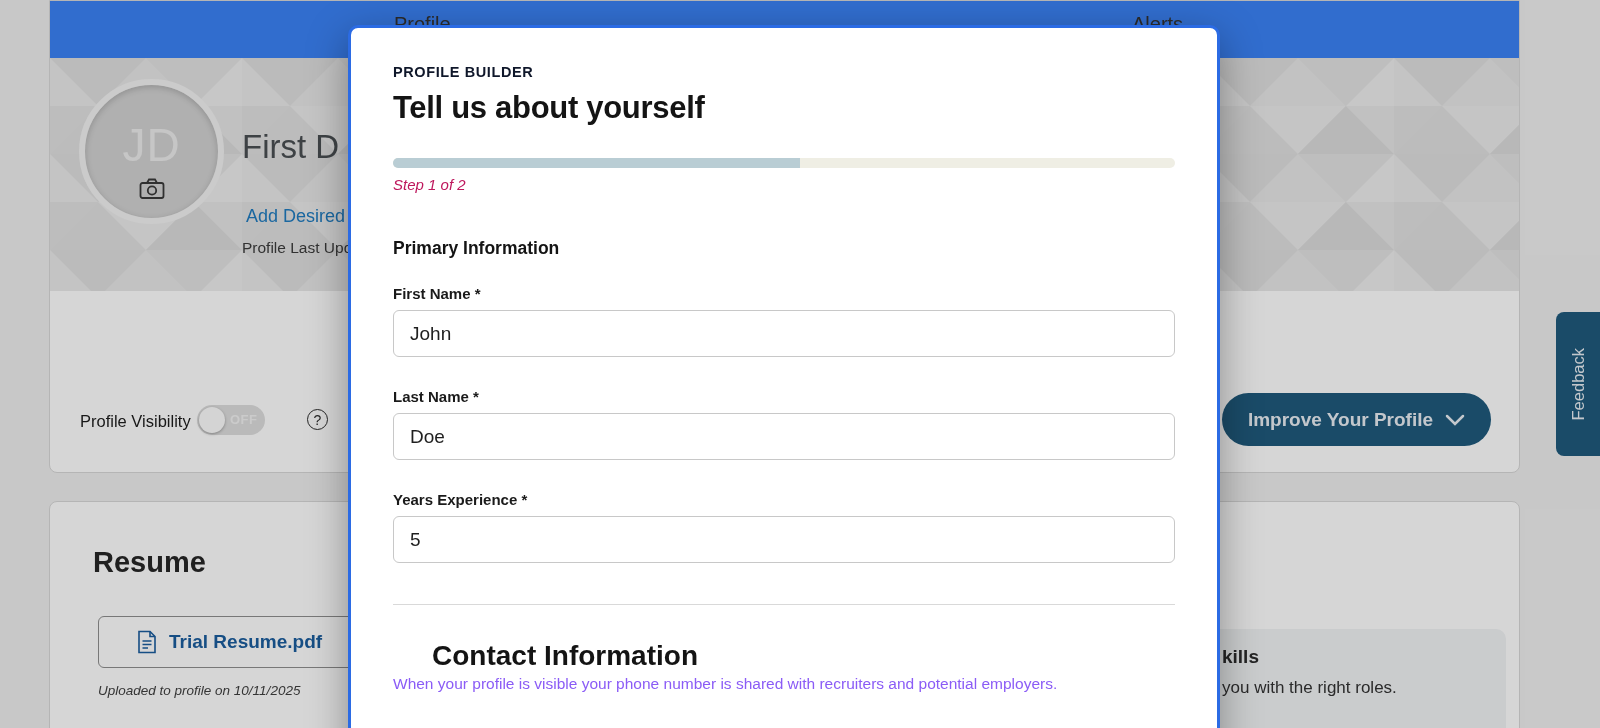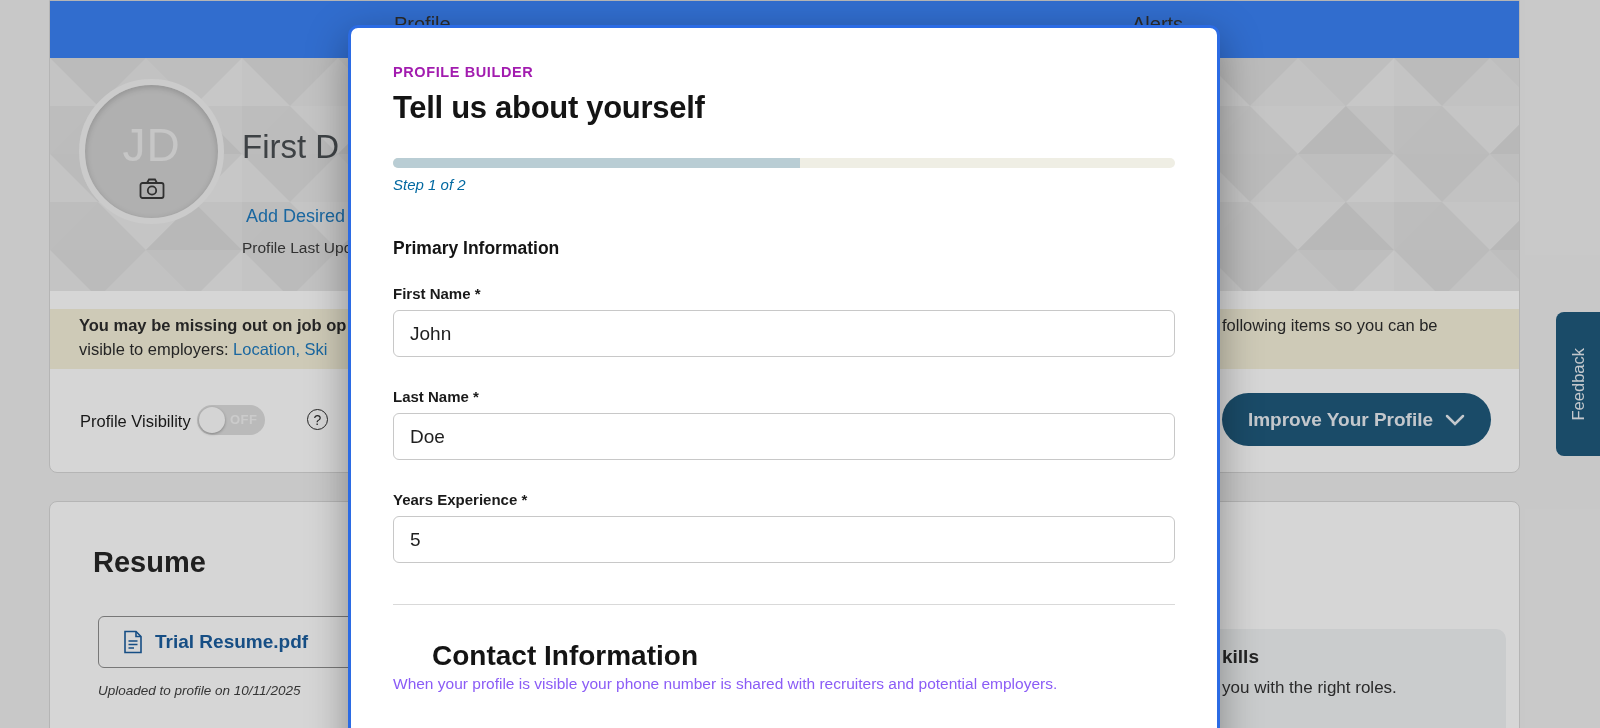--- a/index.html
+++ b/index.html
@@ -42,43 +42,43 @@
   .toggle-text { position:absolute; top:7px; left:33px; font-size:13px; font-weight:bold; color:#f2f2f2; letter-spacing:.5px; }
   .help-icon { position:absolute; top:40px; left:257px; width:21px; height:21px; border:1.5px solid #2d2d2d; border-radius:50%;
                font-size:14px; color:#2d2d2d; display:flex; align-items:center; justify-content:center; cursor:pointer; }
 
   .improve-btn { position:absolute; top:24px; left:1172px; width:269px; height:53px; border-radius:27px; border:none;
                  background:#1f5a7d; color:#e9eef3; font-family:"Liberation Sans",sans-serif; font-size:19px; font-weight:bold;
                  display:flex; align-items:center; justify-content:center; gap:12px; cursor:pointer; }
 
   .resume-title { position:absolute; top:44px; left:43px; font-size:29px; font-weight:bold; color:#272727; }
   .file-chip { position:absolute; top:114px; left:48px; width:420px; height:52px; background:#fff; border:1px solid #8f8f8f;
-               border-radius:6px; display:flex; align-items:center; gap:12px; padding-left:24px; cursor:pointer; }
+               border-radius:6px; display:flex; align-items:center; gap:12px; padding-left:38px; cursor:pointer; }
   .file-chip span { font-size:19px; font-weight:bold; color:#1b5d9e; }
   .upload-note { position:absolute; top:181px; left:48px; font-style:italic; font-size:13.5px; color:#3f3f3f; }
 
   .skills-card { position:absolute; top:127px; left:1060px; width:396px; height:290px; background:#f1f3f5; border-radius:10px; }
   .skills-title { position:absolute; top:17px; left:112px; font-size:19px; font-weight:bold; color:#2b2b2b; }
   .skills-body  { position:absolute; top:49px; left:112px; font-size:17px; color:#333; }
 
   .feedback-tab { position:absolute; top:312px; right:0; width:44px; height:144px; background:#1f5a7d; border-radius:8px 0 0 8px;
                   display:flex; align-items:center; justify-content:center; cursor:pointer; }
   .feedback-tab span { writing-mode:vertical-rl; transform:rotate(180deg); color:#e9eef3; font-size:16.5px; }
 
   
   .dim { position:absolute; inset:0; background:rgba(0,0,0,0.16); z-index:50; }
 
   
   .modal { position:absolute; z-index:100; top:25px; left:348px; width:872px; height:740px; background:#fff;
            border:3px solid #2b6be4; border-radius:10px; box-shadow:0 12px 40px rgba(0,0,0,.35); }
-  .m-eyebrow { position:absolute; top:36px; left:42px; font-size:14.5px; font-weight:bold; letter-spacing:.6px; color:#a21caf; }
+  .m-eyebrow { position:absolute; top:36px; left:42px; font-size:14.5px; font-weight:bold; letter-spacing:.6px; color:#0f172a; }
   .m-title { position:absolute; top:62px; left:42px; font-size:31px; font-weight:bold; color:#141414; letter-spacing:-.3px; }
   .m-progress { position:absolute; top:130px; left:42px; width:782px; height:10px; background:#efeee4; border-radius:5px; }
   .m-progress-fill { height:10px; background:#b9cdd4; border-radius:5px 0 0 5px; }
-  .m-step { position:absolute; top:148px; left:42px; font-style:italic; font-size:15px; color:#0369a1; }
+  .m-step { position:absolute; top:148px; left:42px; font-style:italic; font-size:15px; color:#be185d; }
   .m-sec1 { position:absolute; top:210px; left:42px; font-size:17.5px; font-weight:bold; color:#141414; }
   .m-label { position:absolute; left:42px; font-size:15px; font-weight:bold; color:#1a1a1a; }
   .m-input { position:absolute; left:42px; width:782px; height:47px; border:1px solid #c8c8c8; border-radius:6px;
              font-family:"Liberation Sans",sans-serif; font-size:19px; color:#1f1f1f; padding:0 16px; background:#fff; }
   .lbl-first { top:257px; } .inp-first { top:282px; }
   .lbl-last  { top:360px; } .inp-last  { top:385px; }
   .lbl-years { top:463px; } .inp-years { top:488px; }
   .m-divider { position:absolute; top:576px; left:42px; width:782px; height:0; border-top:1px solid #d9d9d9; }
   .m-sec2 { position:absolute; top:612px; left:42px; font-size:28px; font-weight:bold; color:#141414;margin-left:39px; }
   .m-sec2-desc { position:absolute; top:647px; left:42px; font-size:15.5px; color:#8b5cf6; }
@@ -123,27 +123,20 @@
           <path d="M8 5 L10 1.5 H16 L18 5"></path>
           <circle cx="13" cy="12.5" r="4.2"></circle>
         </svg>
       </span>
     </div>
 
     <div class="profile-name">First D</div>
     <div class="add-job-link">Add Desired J</div>
     <div class="last-updated">Profile Last Upd</div>
 
-    <div class="alert-banner">
-      <div class="alert-l1">You may be missing out on job op</div>
-      <div class="alert-l1r">following items so you can be</div>
-      <div class="alert-l2">
-        <span>visible to employers: </span><a>Location, Ski</a>
-      </div>
-    </div>
 
     <div class="vis-row">
       <div class="vis-label">Profile Visibility</div>
       <div class="toggle">
         <div class="toggle-knob"></div>
         <div class="toggle-text">OFF</div>
       </div>
       <div class="help-icon">?</div>
       <button class="improve-btn">
         <span>Improve Your Profile</span>

